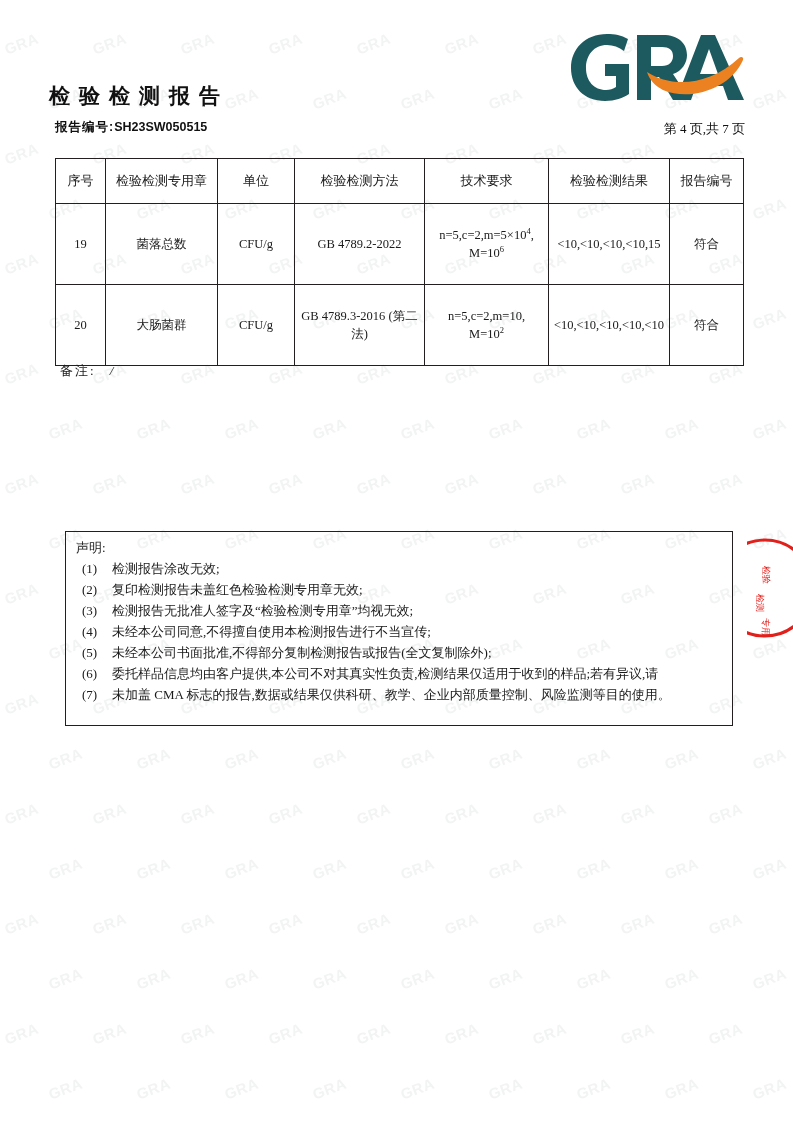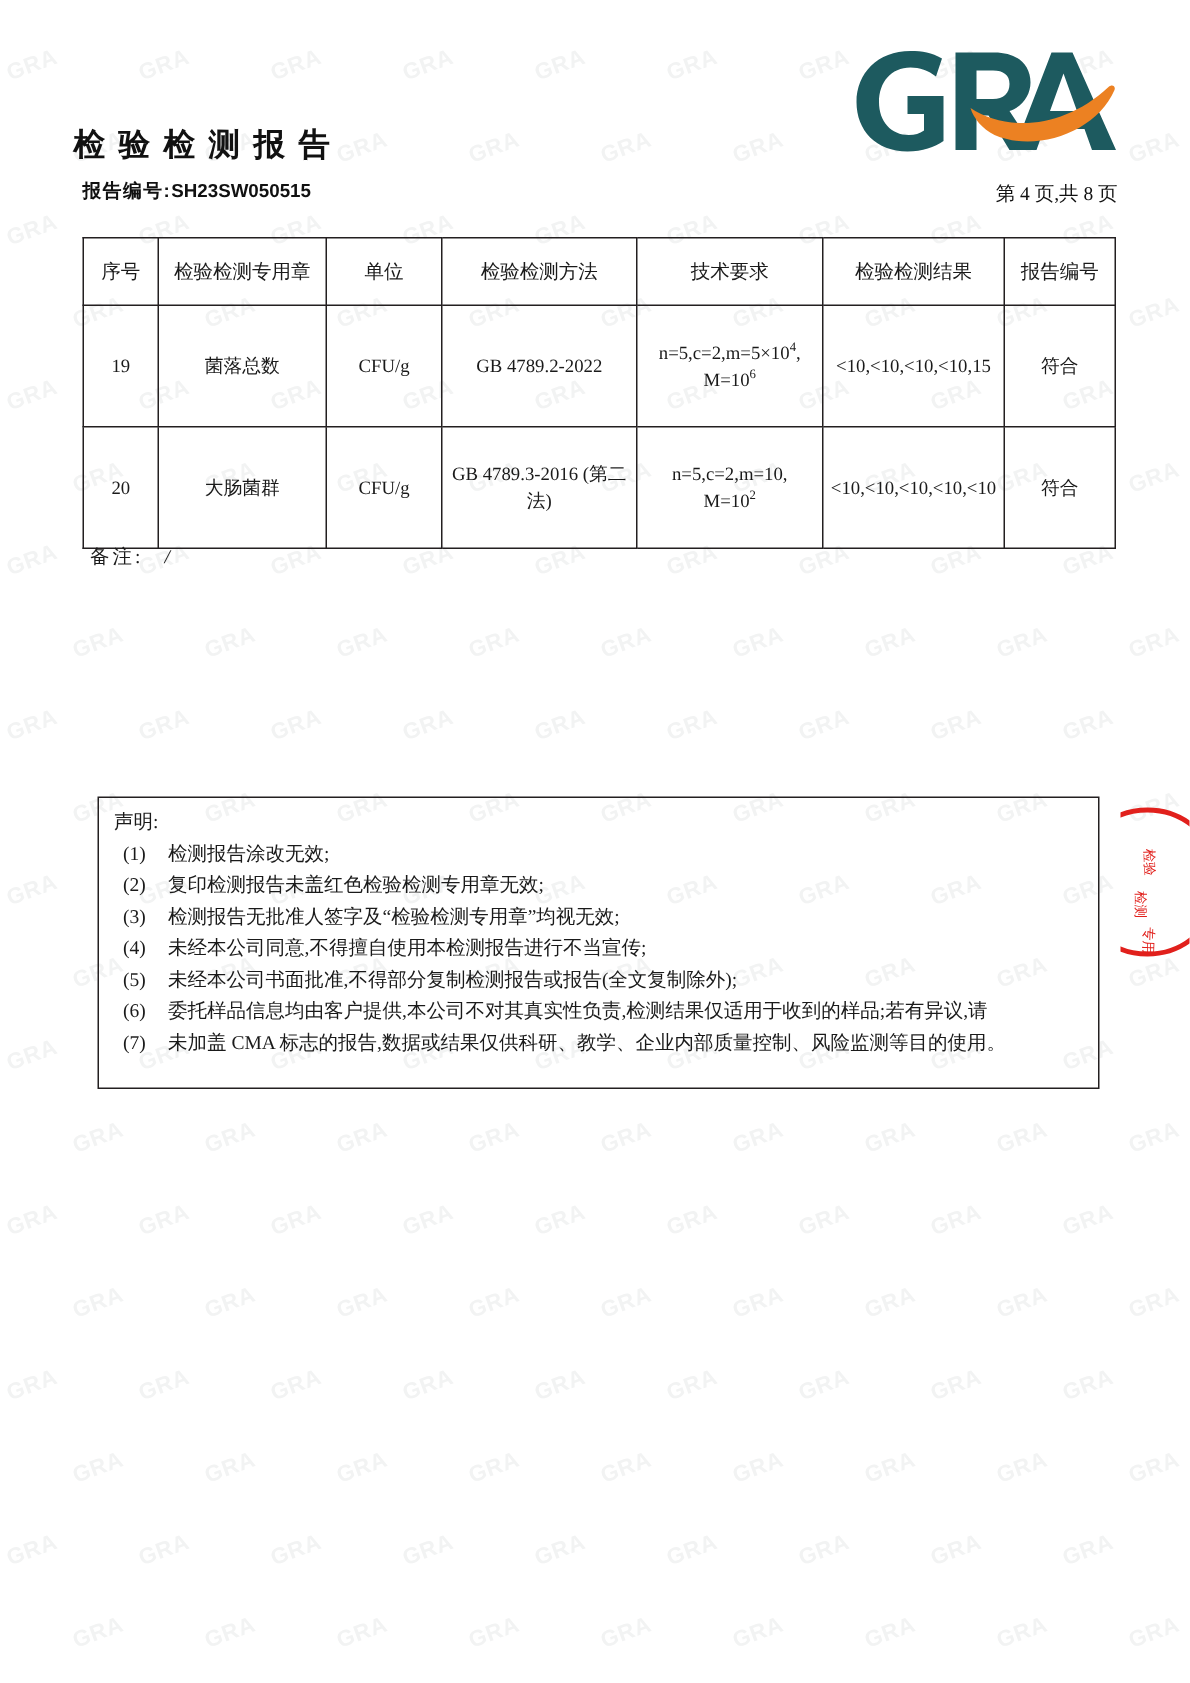--- a/index.html
+++ b/index.html
@@ -417,21 +417,21 @@
         <path d="M84 44 C108 60 146 58 176 30 C178 28 181 29 180 32 C168 60 128 74 100 62 C92 58 86 51 84 44 Z" fill="#ec8122"></path>
       </svg>
     </div>
 
     <div id="report-title">检验检测报告</div>
 
     <div id="report-no">
       <span class="lbl">报告编号:</span><span>SH23SW050515</span>
     </div>
 
-    <div id="page-count">第 4 页,共 8 页</div>
+    <div id="page-count">第 4 页,共 7 页</div>
   </div>
 
   <table id="result-table">
     <colgroup>
       <col class="col-no">
         <col class="col-item">
         <col class="col-unit">
         <col class="col-method">
       <col class="col-req">
         <col class="col-result">

